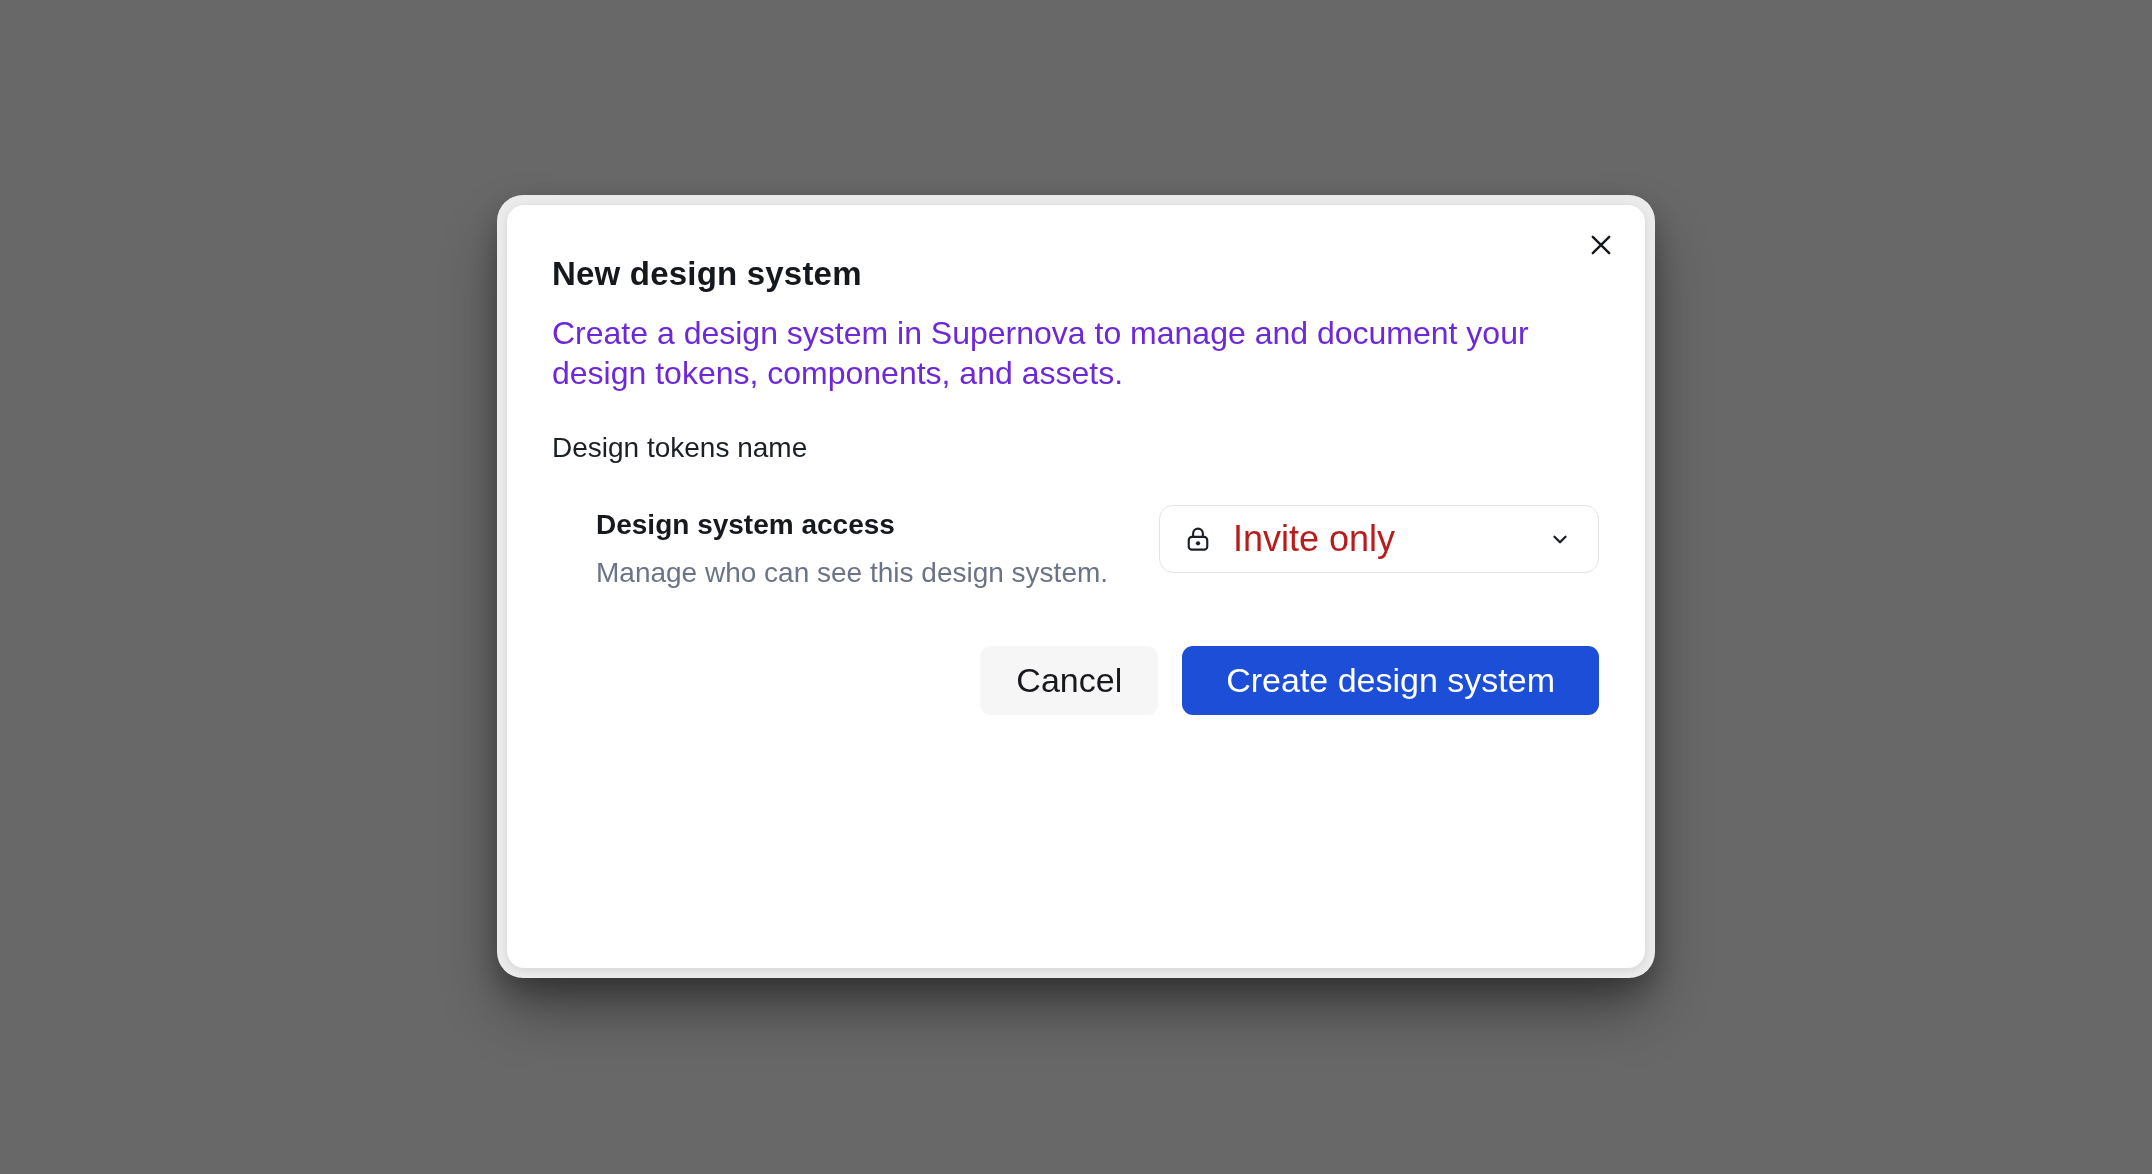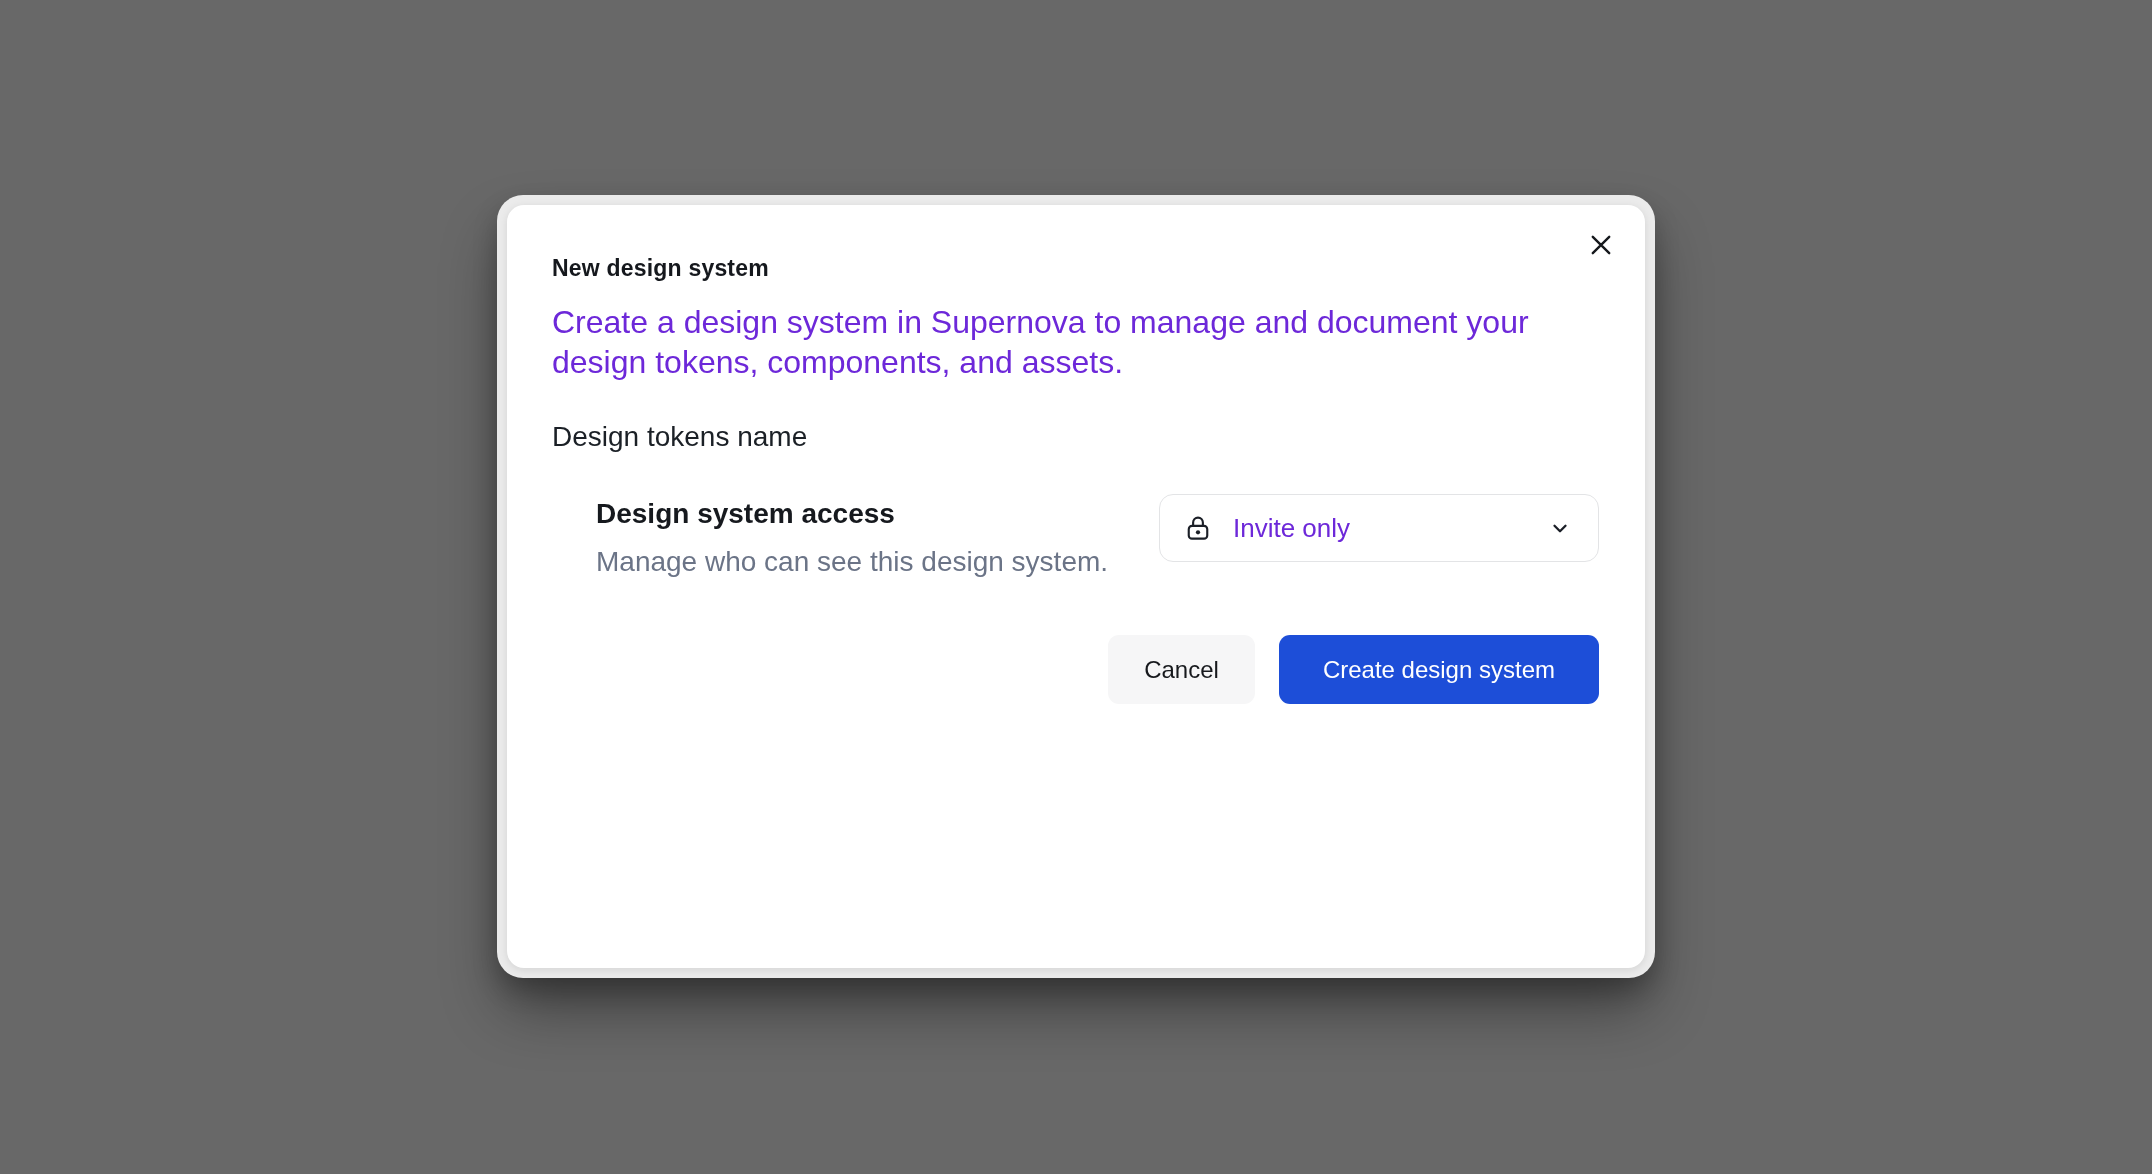--- a/index.html
+++ b/index.html
@@ -42,21 +42,21 @@
     height: 44px;
     display: flex;
     align-items: center;
     justify-content: center;
     cursor: pointer;
     border-radius: 8px;
   }
 
   .modal-title {
     margin-top: 6px;
-    font-size: 23px;
+    font-size: 33px;
     font-weight: 700;
     color: #15181d;
     letter-spacing: 0.2px;
   }
 
   .modal-description {
     margin-top: 20px;
     font-size: 32px;
     line-height: 40px;
     color: #6d28d9;
@@ -116,41 +116,41 @@
     border-radius: 14px;
     background: #ffffff;
     display: flex;
     align-items: center;
     padding: 0 26px 0 23px;
     cursor: pointer;
     flex-shrink: 0;
   }
   .select .lock-wrap { display: flex; align-items: center; margin-right: 20px; }
   .select-value {
-    font-size: 26px;
-    color: #6d28d9;
+    font-size: 36px;
+    color: #b91c1c;
   }
   .chevron-wrap { margin-left: auto; display: flex; align-items: center; }
 
   .footer {
     display: flex;
     justify-content: flex-end;
     align-items: center;
     gap: 24px;
     margin-top: 56px;
   }
   .btn {
     height: 69px;
     display: flex;
     align-items: center;
     justify-content: center;
     border: none;
     border-radius: 11px;
     font-family: "Liberation Sans", "DejaVu Sans", sans-serif;
-    font-size: 24px;
+    font-size: 34px;
     font-weight: 500;
     cursor: pointer;
     white-space: nowrap;
   }
   .btn-cancel {
     background: #f6f6f7;
     color: #17191d;
     padding: 0 36px;
   }
   .btn-primary {

